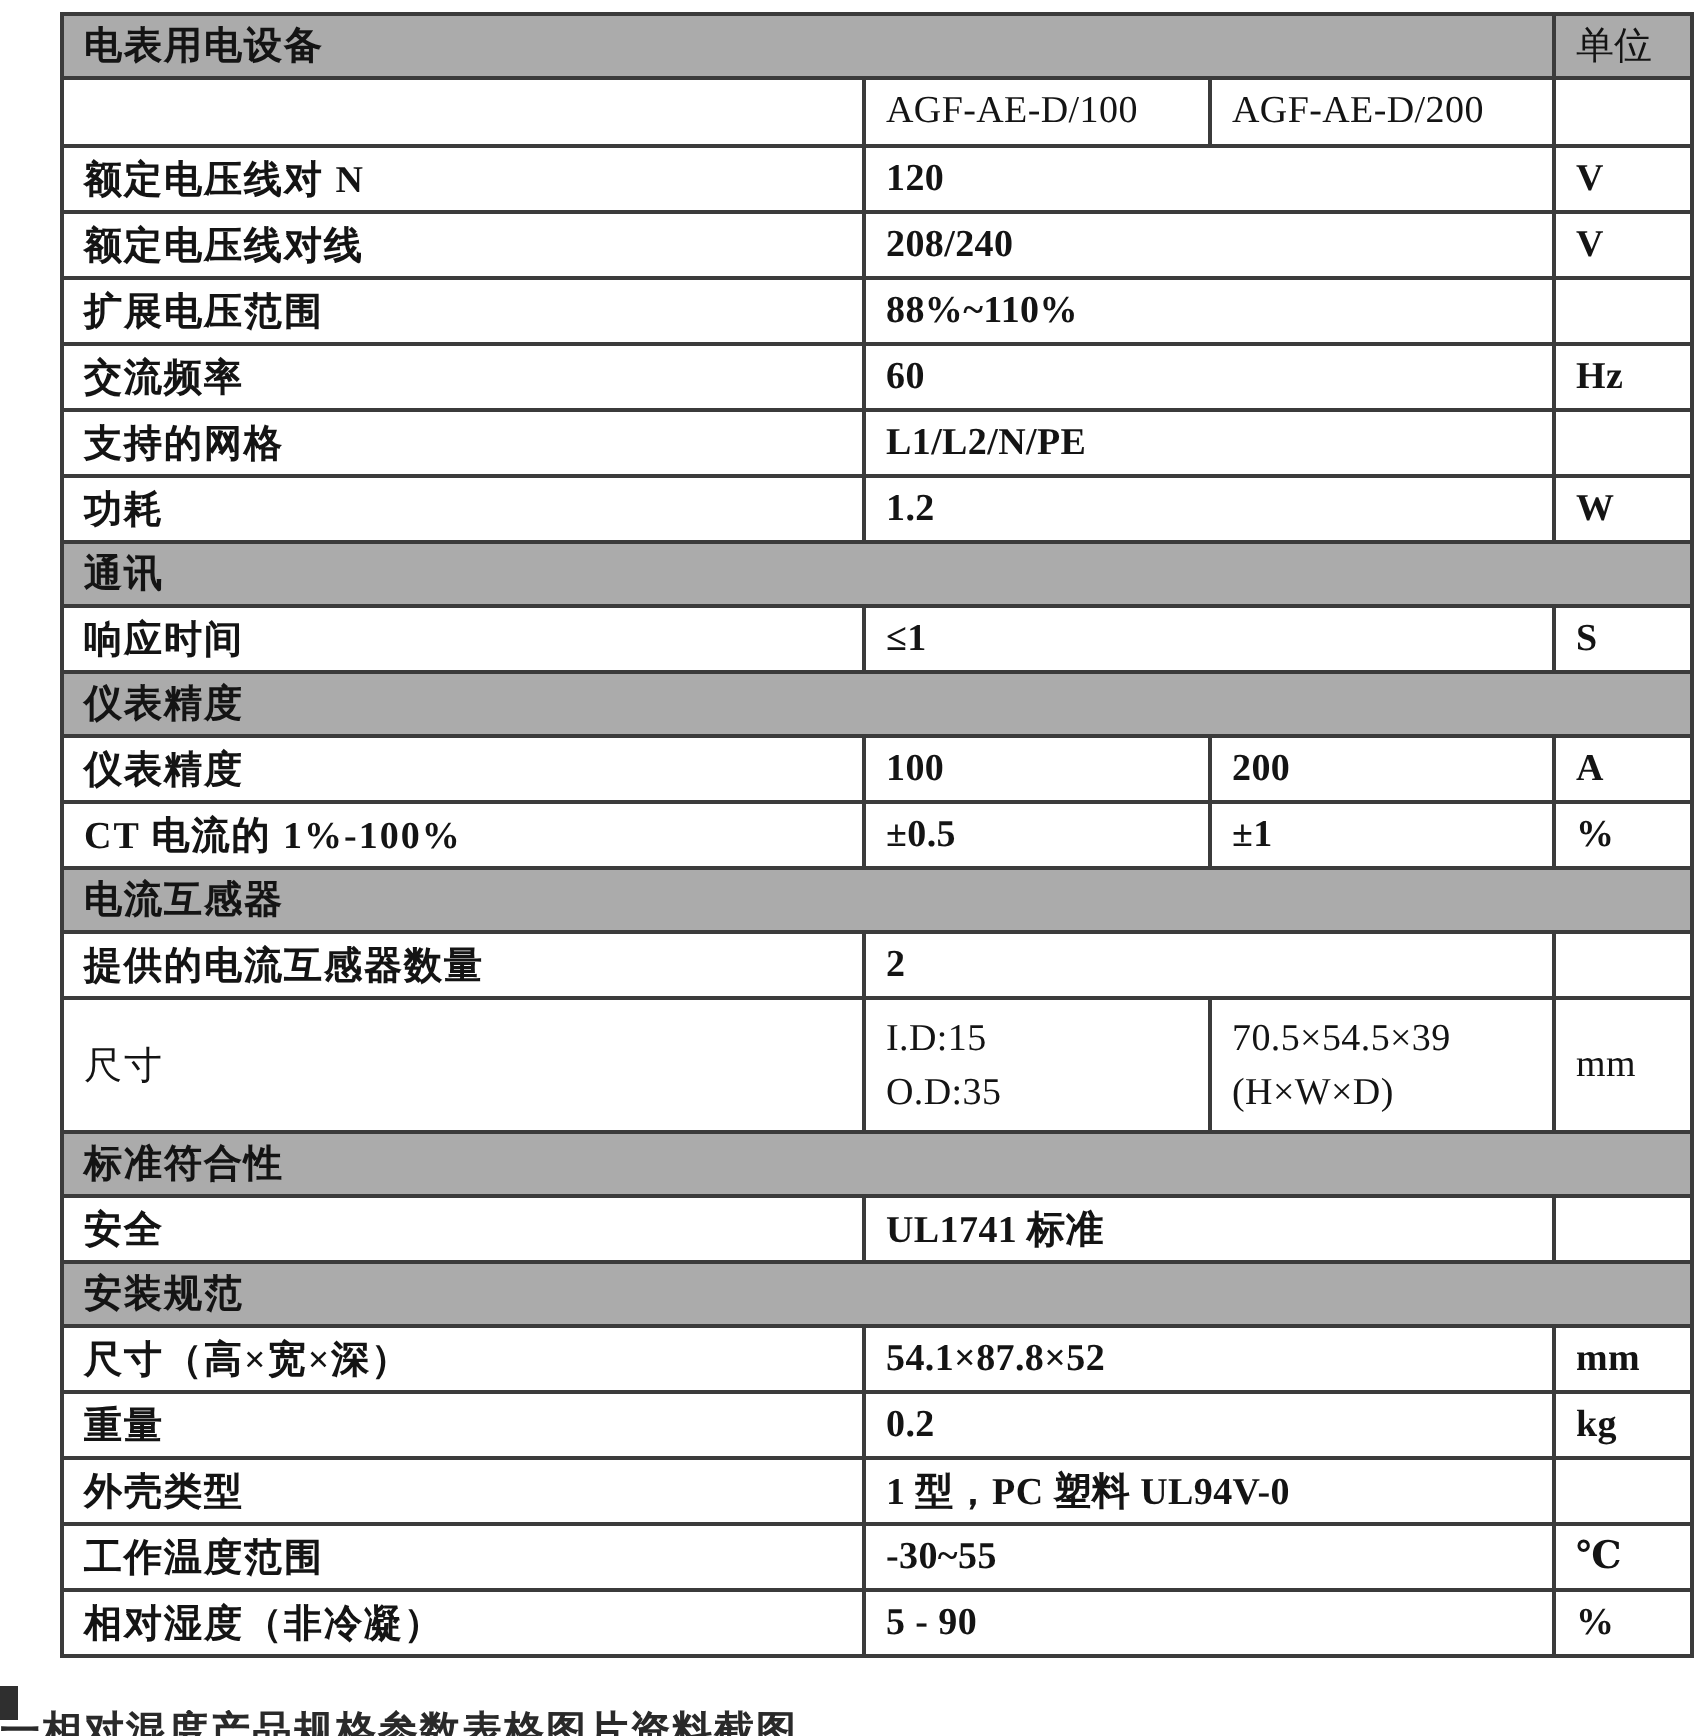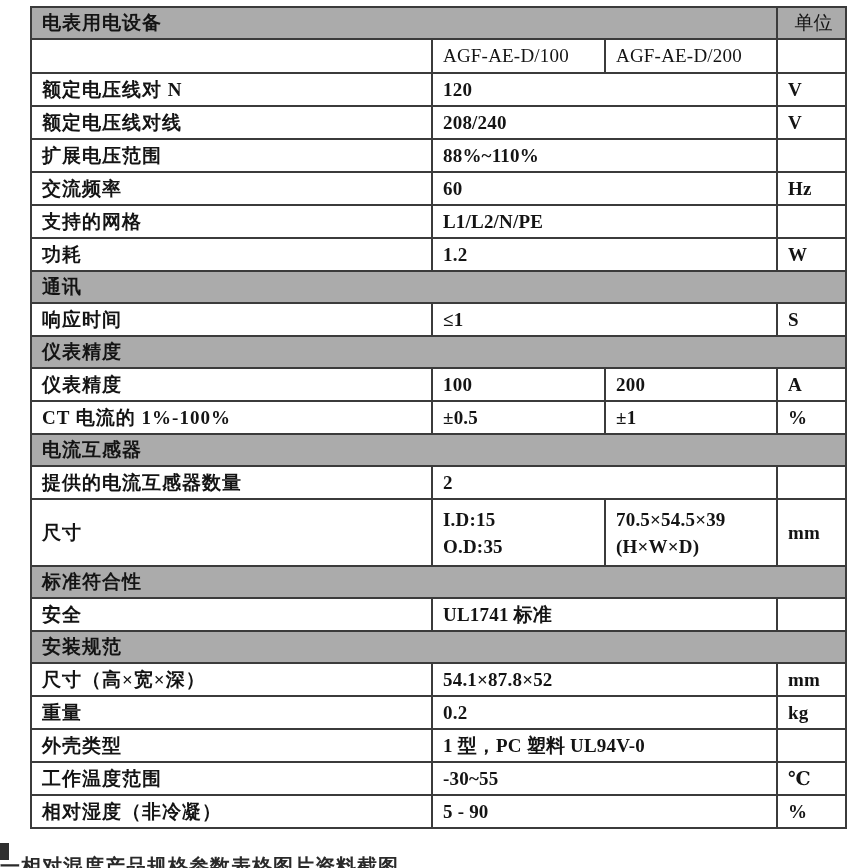--- a/index.html
+++ b/index.html
@@ -25,32 +25,31 @@
     border: 2px solid #3b3b3b;
     vertical-align: middle;
     font-size: 19px;
     padding: 2px 6px 2px 10px;
     overflow: hidden;
     white-space: nowrap;
   }
   tr.r-data    { height: 33px; font-weight: bold; }
   tr.r-models  { height: 34px; }
   tr.r-section { height: 32px; margin-top: 36px; }
-  tr.r-double  { height: 67px; font-weight: bold; }
+  tr.r-double  { height: 67px; }
   td.section-cell {
     background: #ababab;
     font-weight: bold;
     font-size: 20px;
     letter-spacing: 1px;
   }
   td.unit-head-cell {
     background: #ababab;
     font-weight: normal;
     font-size: 19px;
-    text-align: center;
   }
   td.label-cell { letter-spacing: 1px; }
   td.value-cell, td.unit-cell { letter-spacing: 0.2px; }
   .two-line { line-height: 27px; }
   
   .bottom-clip {
     position: absolute;
     left: 0px;
     top: 855px;
     width: 400px;

